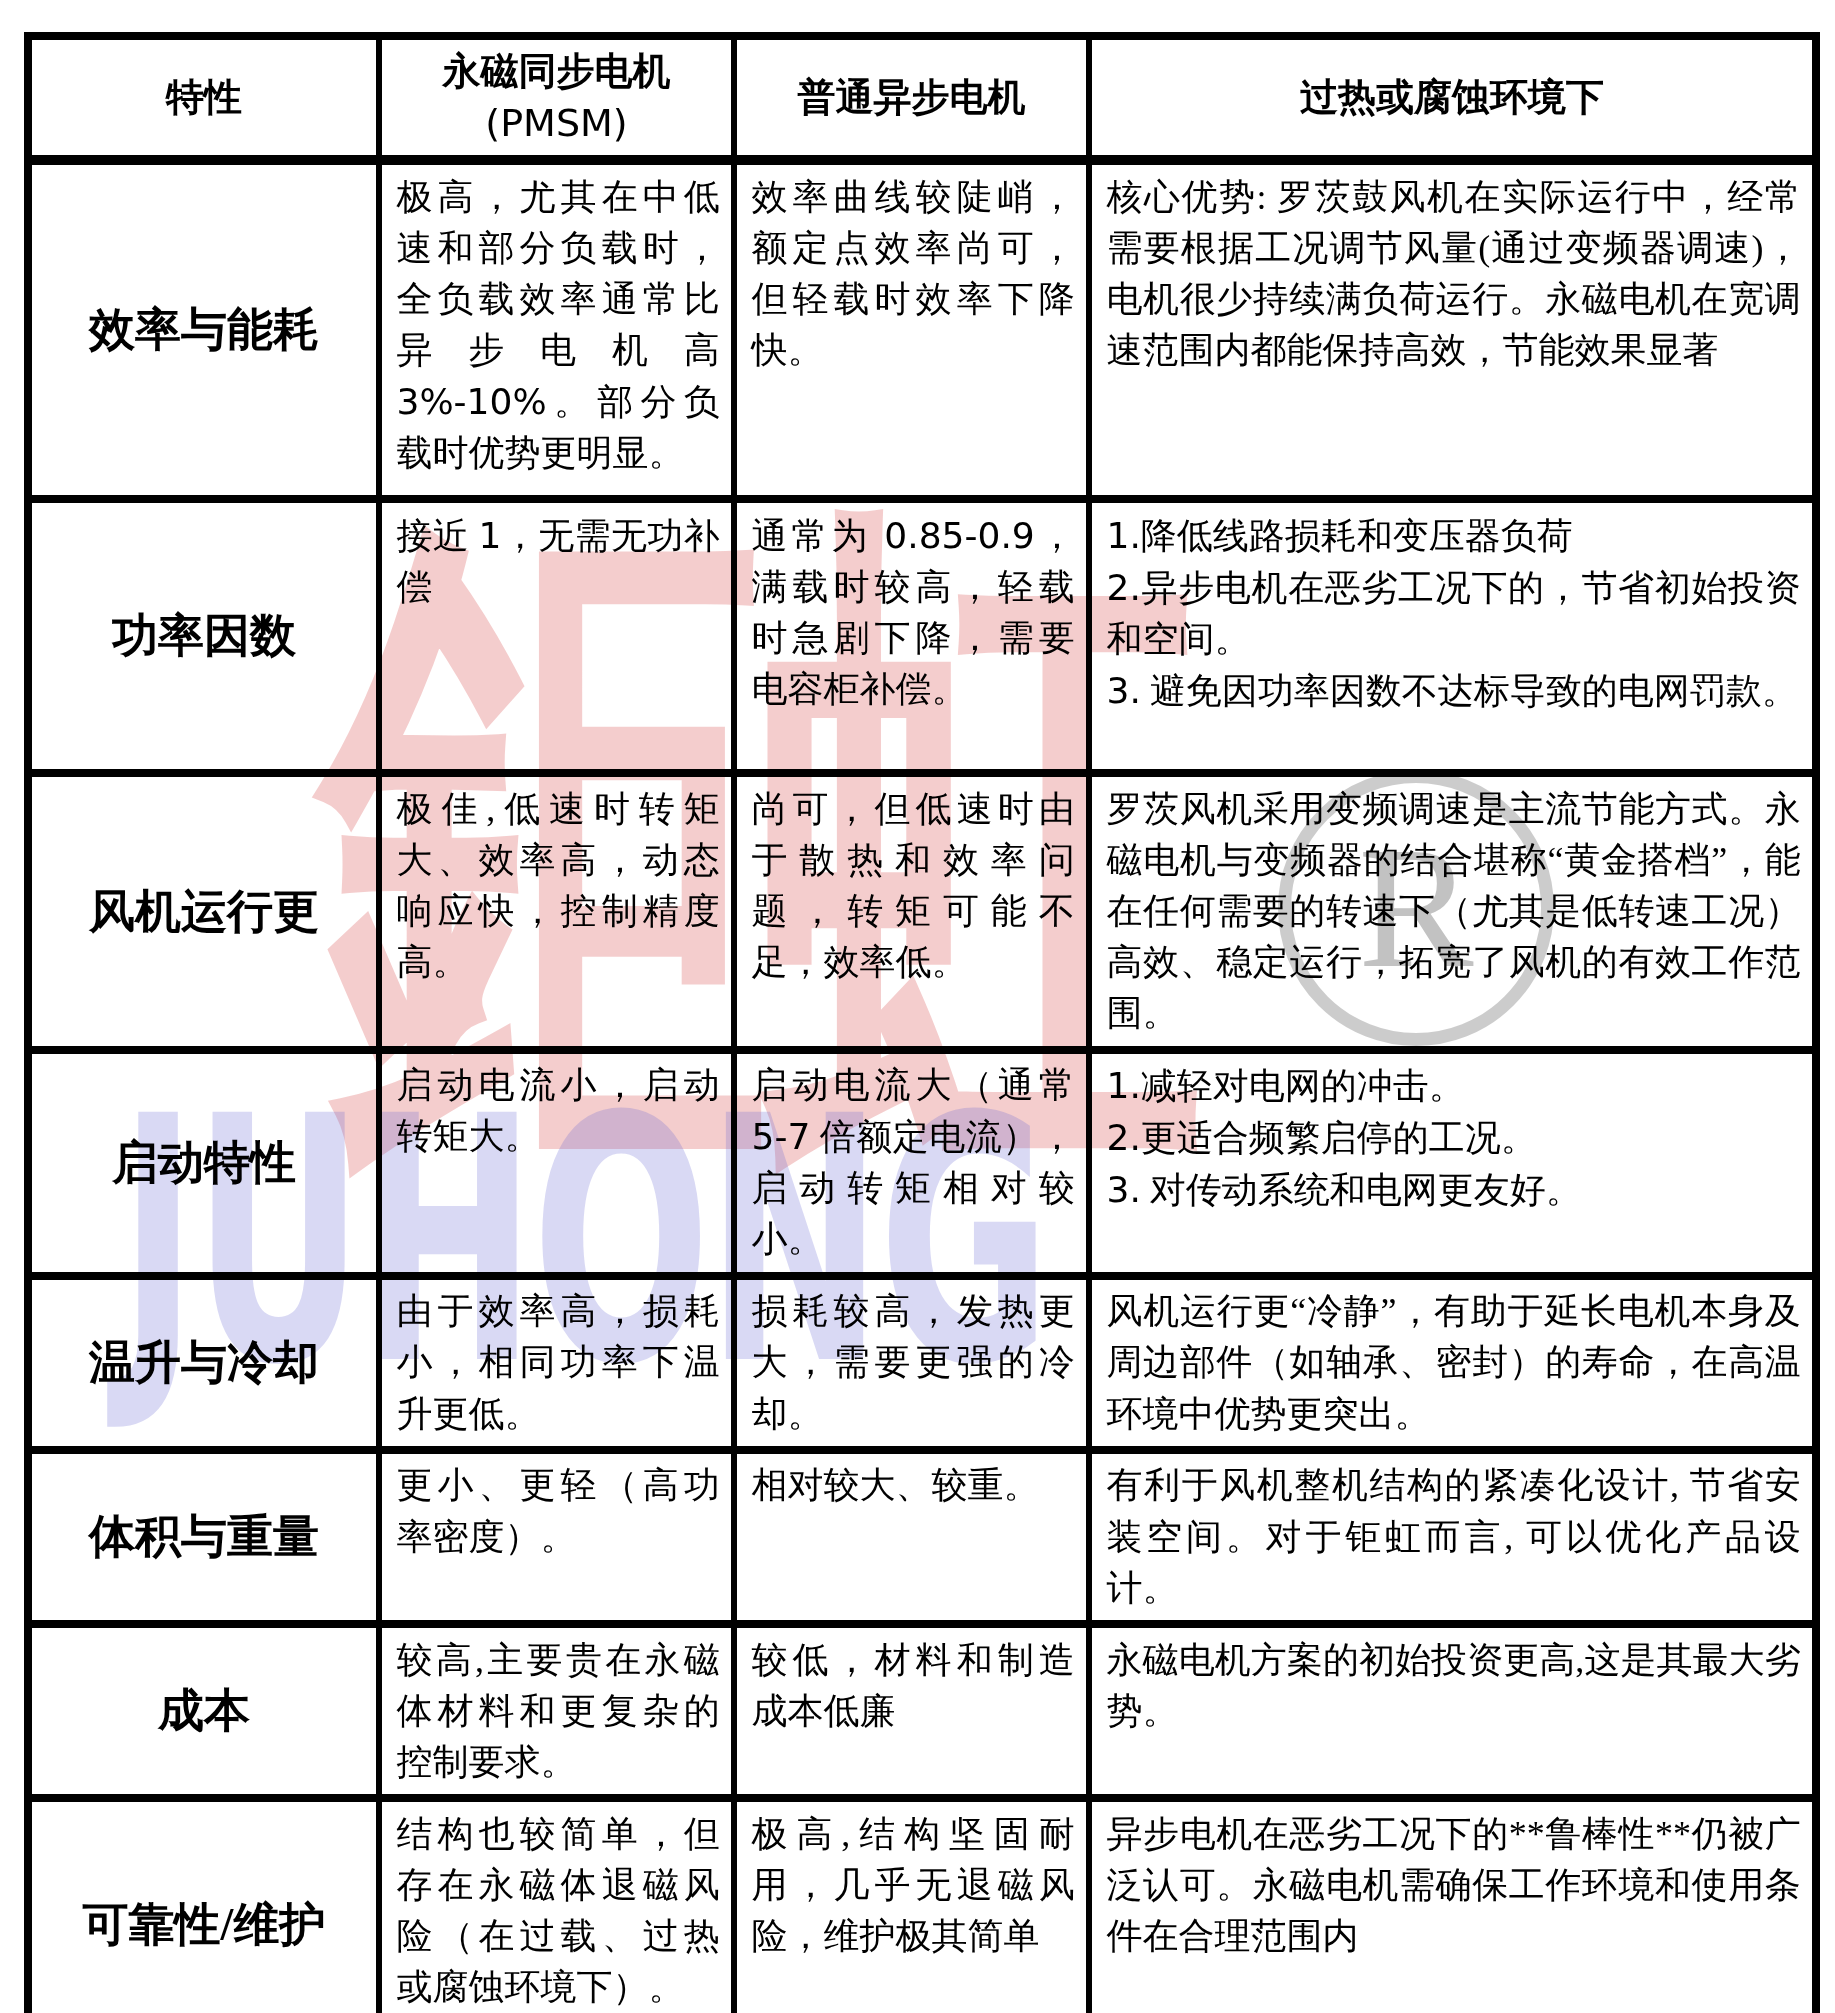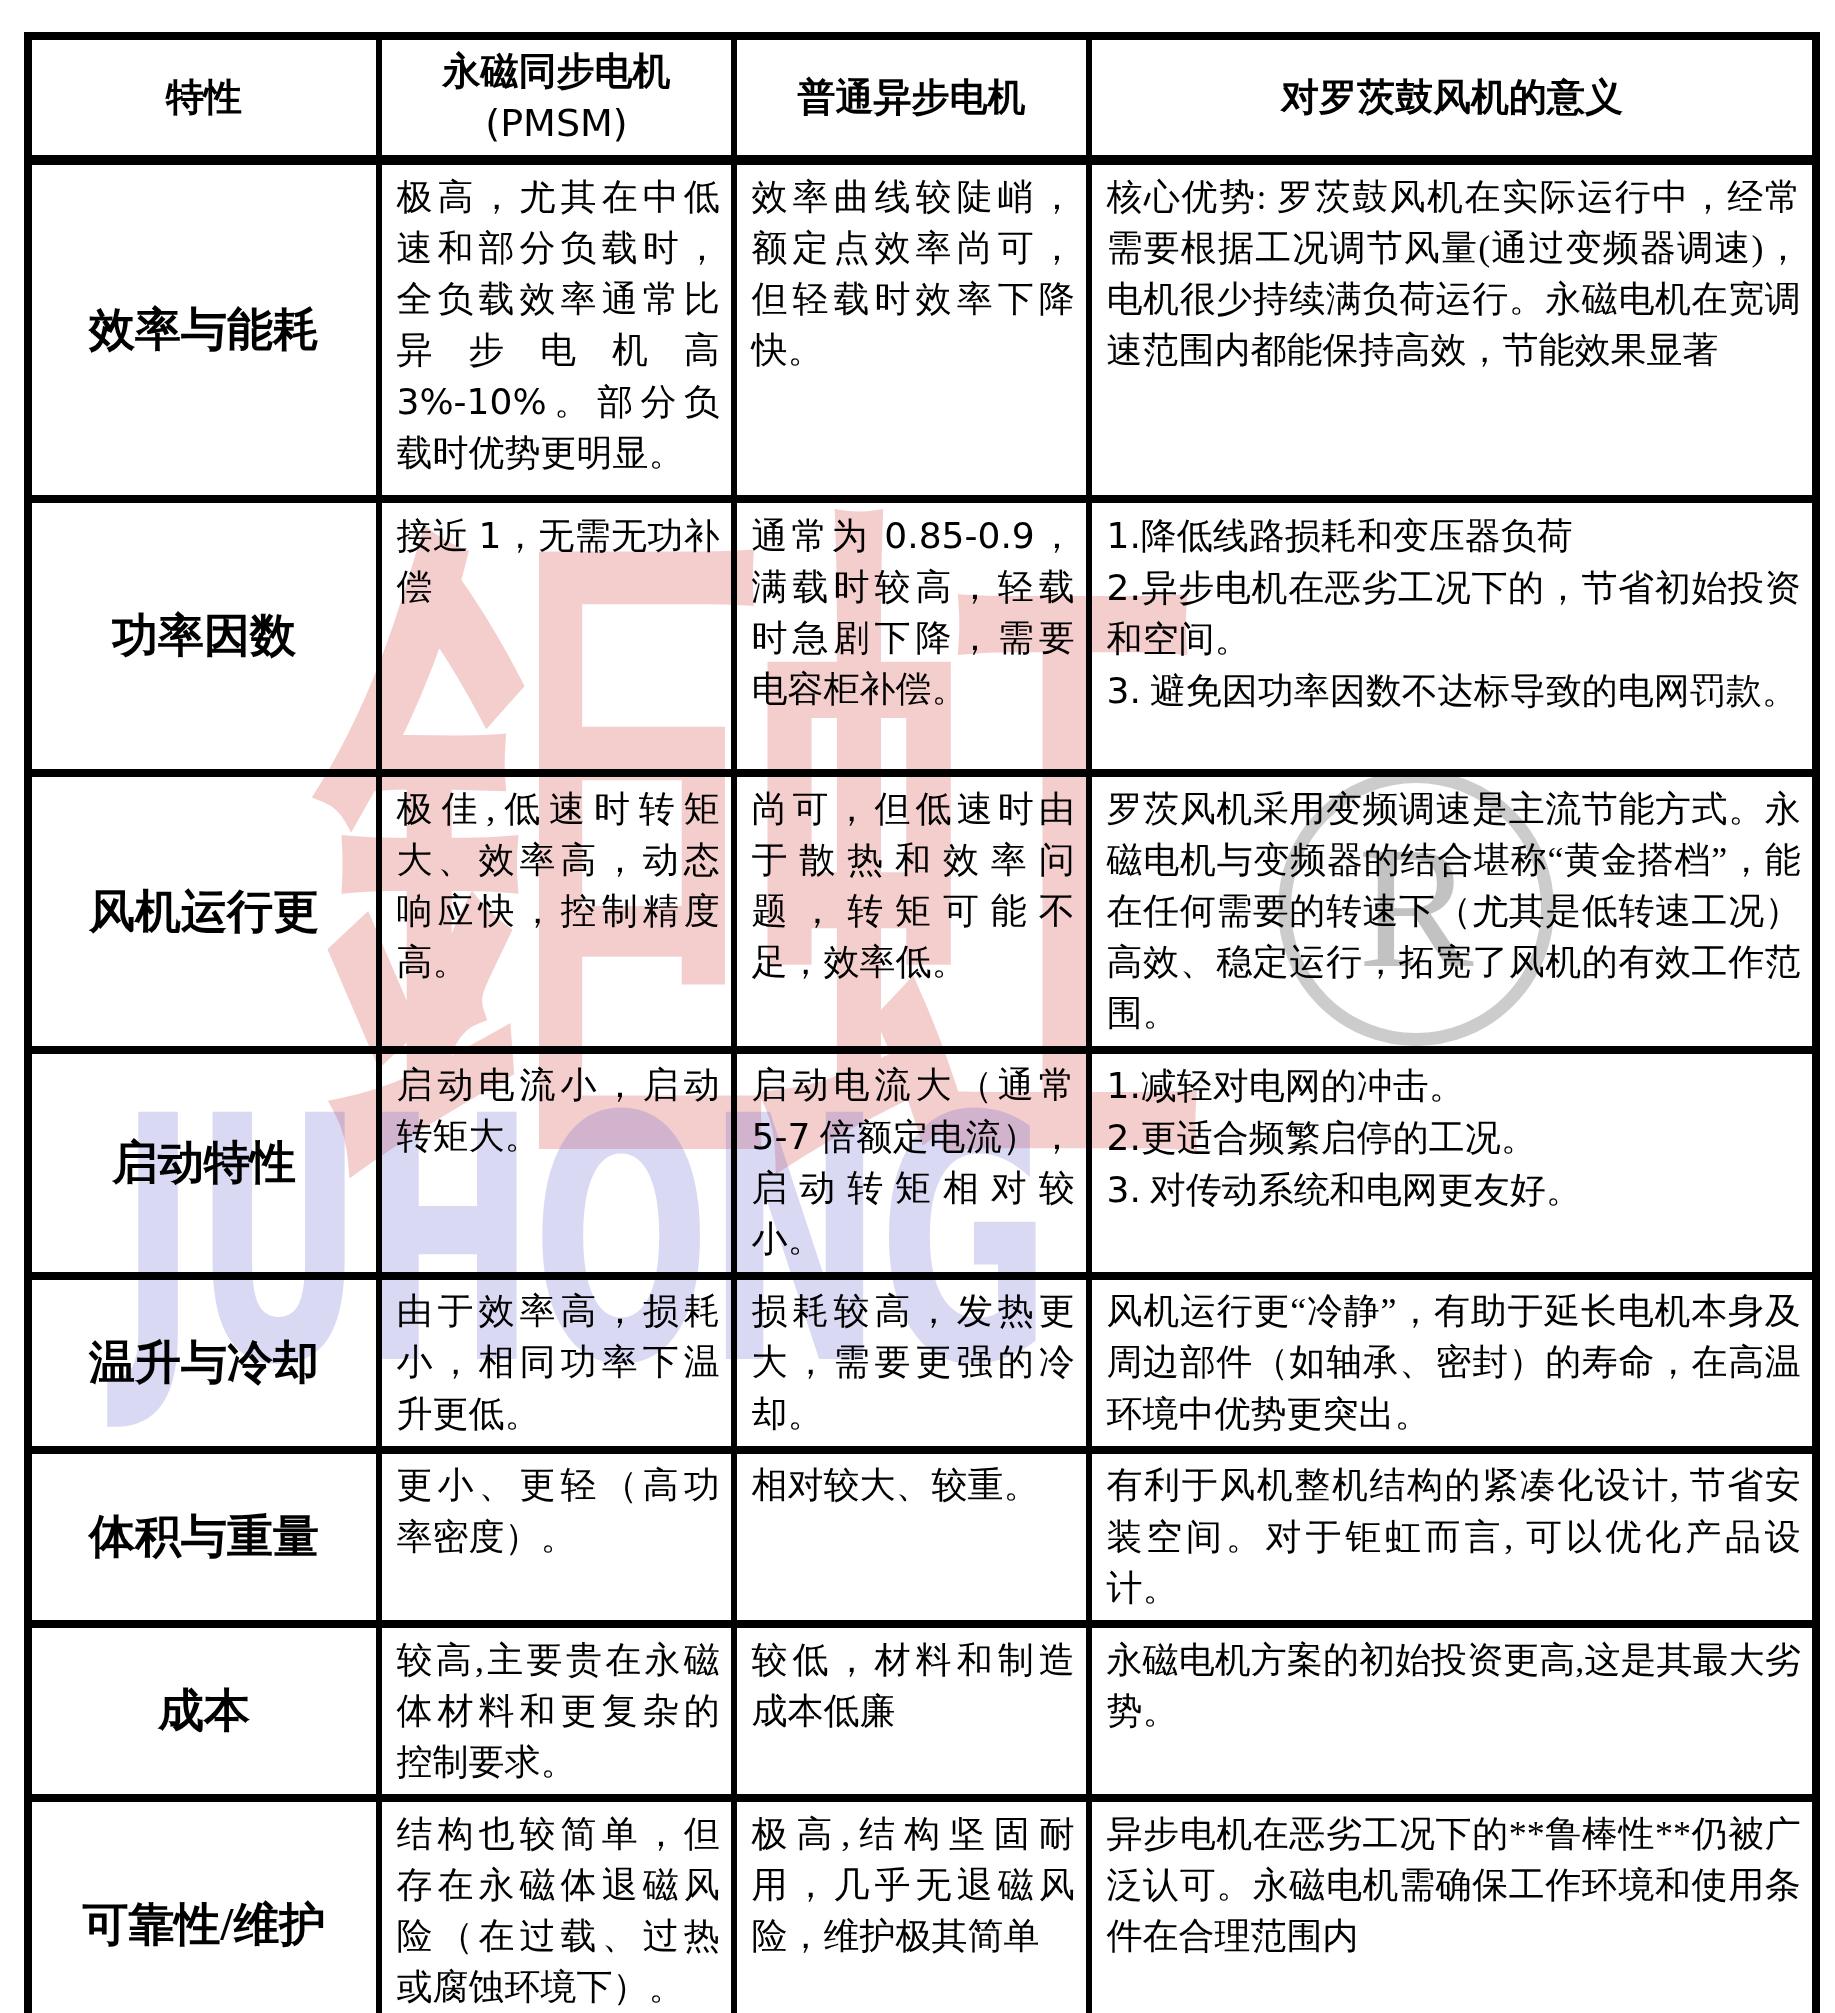--- a/index.html
+++ b/index.html
@@ -91,21 +91,21 @@
       <col class="c2">
       <col class="c3">
       <col class="c4">
     </colgroup>
   <thead>
     <tr>
       <th><span>特性</span></th>
       <th><span>永磁同步电机
 </span><b>(PMSM)</b></th>
       <th><span>普通异步电机</span></th>
-      <th><span>对罗茨鼓风机的意义</span></th>
+      <th><span>过热或腐蚀环境下</span></th>
     </tr>
   </thead>
   <tbody>
     <tr>
       <th class="rowlabel">效率与能耗</th>
       <td><span>极高，尤其在中低速和部分负载时，全负载效率通常比异步电机高 </span><b>3%-10%</b><span>。部分负载时优势更明显。</span></td>
       <td><span>效率曲线较陡峭，额定点效率尚可，但轻载时效率下降快。</span></td>
       <td><span>核心优势: 罗茨鼓风机在实际运行中，经常需要根据工况调节风量(通过变频器调速)，电机很少持续满负荷运行。永磁电机在宽调速范围内都能保持高效，节能效果显著</span></td>
     </tr>
     <tr>

